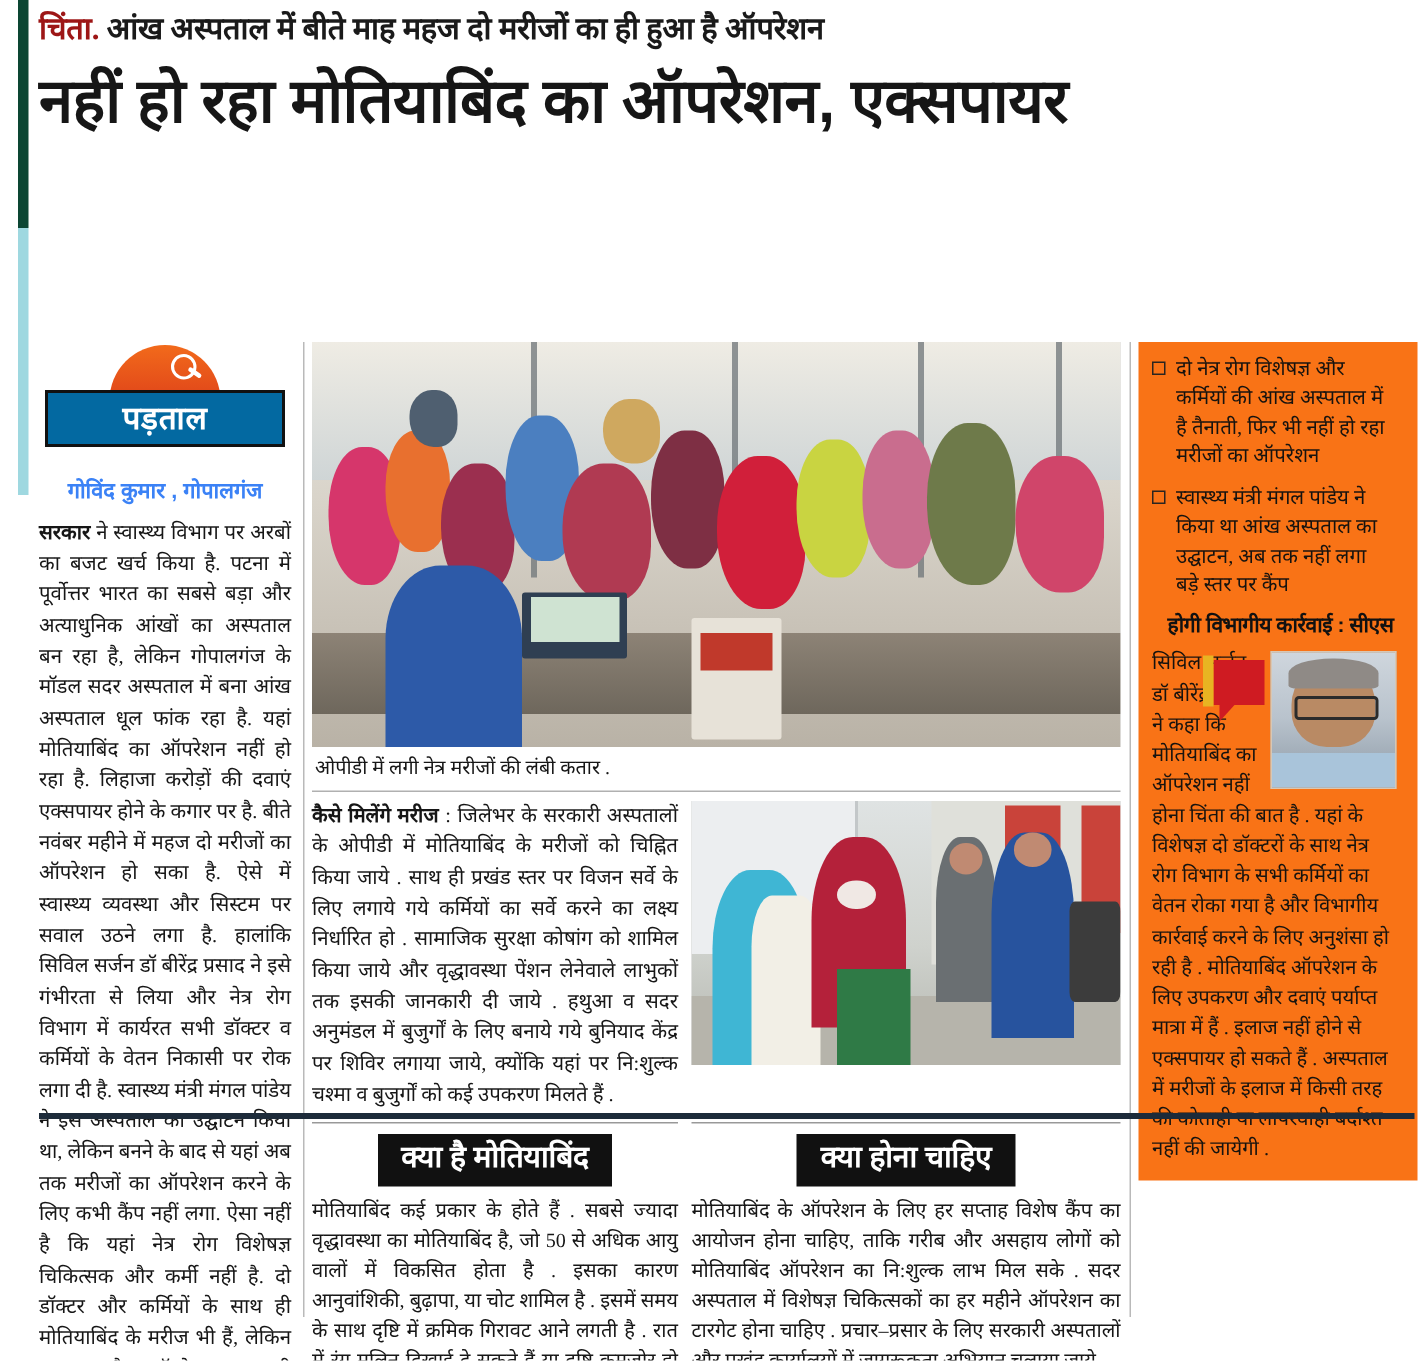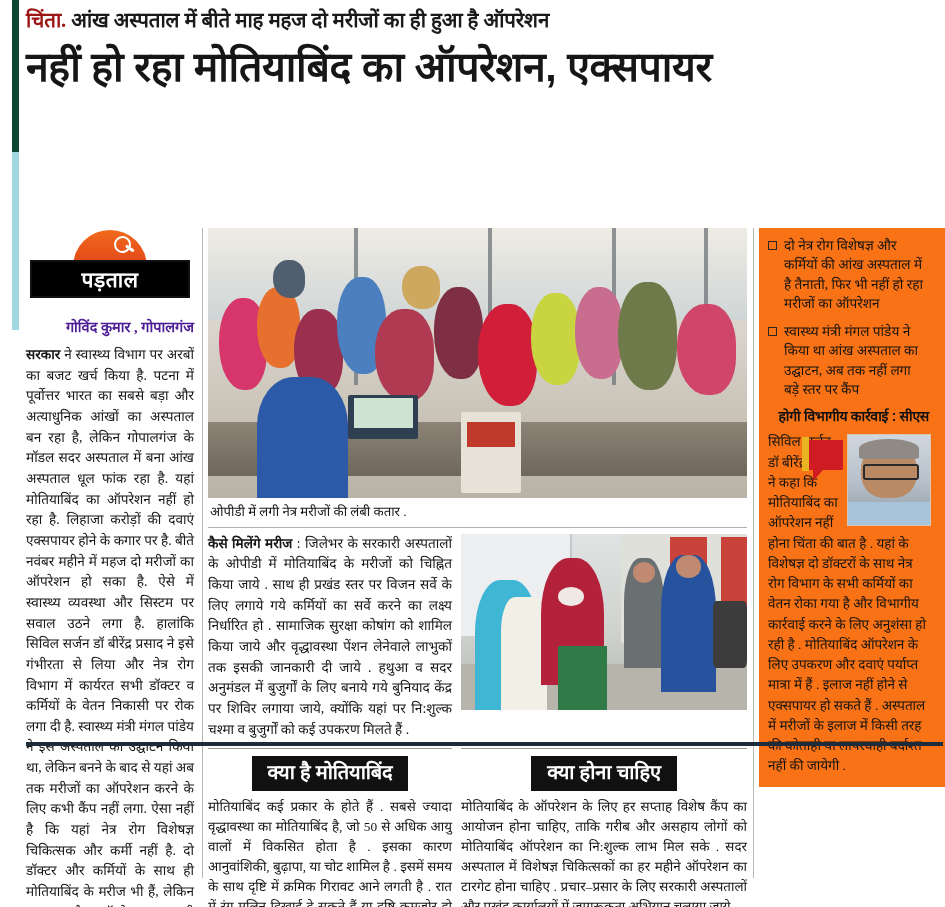--- a/index.html
+++ b/index.html
@@ -66,32 +66,32 @@
     position:absolute;left:0;top:0;width:13px;height:13px;
     border:2.5px solid #ffffff;border-radius:50%;
     transform:rotate(-20deg);
   }
   .badge-glass .handle{
     position:absolute;left:11px;top:11px;width:10px;height:2.6px;
     background:#ffffff;transform:rotate(35deg);border-radius:2px;
   }
   .badge-box{
     position:absolute;left:4px;right:4px;top:30px;height:34px;
-    background:#000000;border:2.5px solid #111;
+    background:#0369a1;border:2.5px solid #111;
     display:flex;align-items:center;justify-content:center;
   }
   .badge-box span{
     color:#fff;font-weight:700;font-size:21px;letter-spacing:.5px;
     font-family:"Liberation Sans","DejaVu Sans",sans-serif;
     line-height:1;
   }
   .byline{
-    text-align:right;font-weight:700;font-size:14.5px;color:#4c1d95;
+    text-align:center;font-weight:700;font-size:14.5px;color:#3b82f6;
     margin:2px 0 9px 0;
-    font-family:Liberation Serif, serif;
+    font-family:Liberation Sans, sans-serif;
   }
 
   
   .btext{
     font-size:13.6px;line-height:1.52;text-align:justify;
     color:#161616;hyphens:none;
     font-family:"Liberation Serif","DejaVu Serif",serif;
   }
   .btext .lead{font-weight:700;}
   .btext p{margin:0;}

